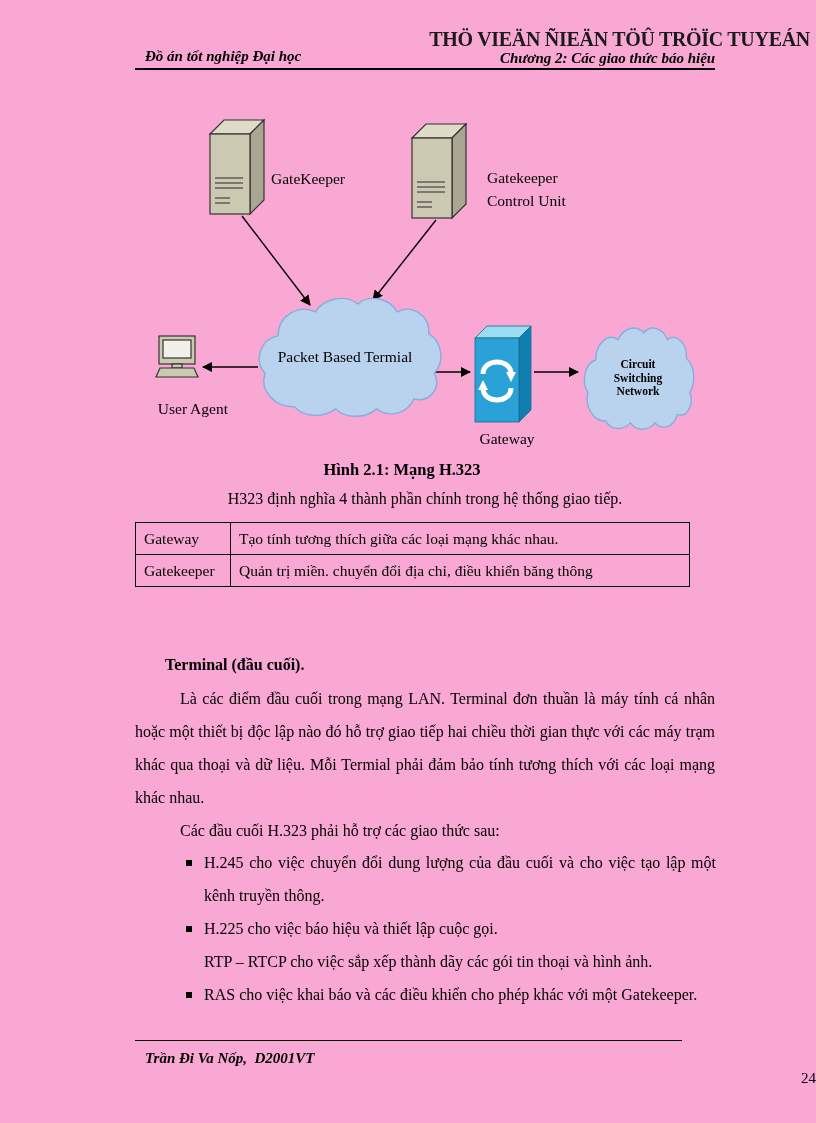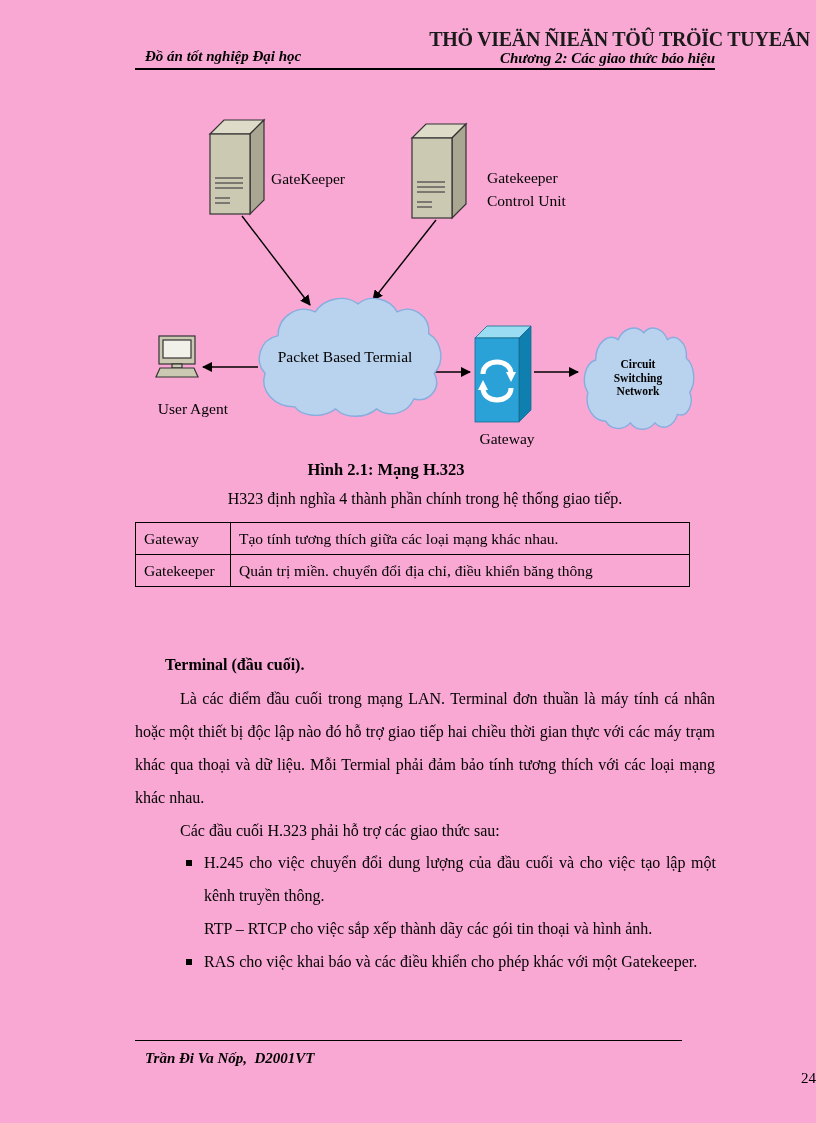--- a/index.html
+++ b/index.html
@@ -29,21 +29,21 @@
   .gw-arrow{stroke:#fff;stroke-width:5;fill:none;}
   .gw-head{fill:#fff;}
   .dlabel{font-size:15.5px;}
   .lbl-gatekeeper{left:271px;top:170px;}
   .lbl-mcu{left:487px;top:166px;line-height:23px;}
   .lbl-packet{left:255px;top:348px;width:180px;text-align:center;}
   .lbl-useragent{left:138px;top:400px;width:90px;text-align:right;}
   .lbl-gateway{left:476px;top:430px;width:62px;text-align:center;}
   .lbl-circuit{left:596px;top:358px;width:84px;text-align:center;font-weight:bold;font-size:11.5px;line-height:13.5px;}
   
-  .caption{left:0;top:460px;width:772px;text-align:center;font-weight:bold;font-size:16.5px;}
+  .caption{left:16px;top:460px;width:772px;text-align:center;font-weight:bold;font-size:16.5px;}
   .intro{left:135px;top:490px;width:580px;text-align:center;font-size:16px;}
   table.cmp{
     position:absolute;left:135px;top:522px;width:555px;
     border-collapse:collapse;font-size:15.5px;
   }
   table.cmp td{border:1.6px solid #000;padding:4px 8px;height:23px;vertical-align:middle;}
   table.cmp td.term{width:78px;}
   .sec-heading{left:165px;top:656px;font-weight:bold;font-size:16px;}
   .para{left:135px;top:682px;width:580px;font-size:16px;line-height:33px;text-align:justify;}
   .para1{text-indent:45px;}
@@ -157,20 +157,24 @@
 
   <div class="abs sec-heading">Terminal (đầu cuối).</div>
   <div class="abs para para1">Là các điểm đầu cuối trong mạng LAN. Terminal đơn thuần là máy tính cá nhân hoặc một thiết bị độc lập nào đó hỗ trợ giao tiếp hai chiều thời gian thực với các máy trạm khác qua thoại và dữ liệu. Mỗi Termial phải đảm bảo tính tương thích với các loại mạng khác nhau.</div>
   <div class="abs para2">Các đầu cuối H.323 phải hỗ trợ các giao thức sau:</div>
 
   <div class="abs bullets">
     <div class="bullet-item">
       <span class="bullet-marker"></span>
       <span class="bullet-text">H.245 cho việc chuyển đổi dung lượng của đầu cuối và cho việc tạo lập một kênh truyền thông.</span>
     </div>
+    <div class="bullet-item">
+      <span class="bullet-marker"></span>
+      <span class="bullet-text">H.225 cho việc báo hiệu và thiết lập cuộc gọi.</span>
+    </div>
     <div class="bullet-item no-marker">
       <span class="bullet-marker"></span>
       <span class="bullet-text">RTP – RTCP cho việc sắp xếp thành dãy các gói tin thoại và hình ảnh.</span>
     </div>
     <div class="bullet-item">
       <span class="bullet-marker"></span>
       <span class="bullet-text">RAS cho việc khai báo và các điều khiển cho phép khác với một Gatekeeper.</span>
     </div>
   </div>
 

